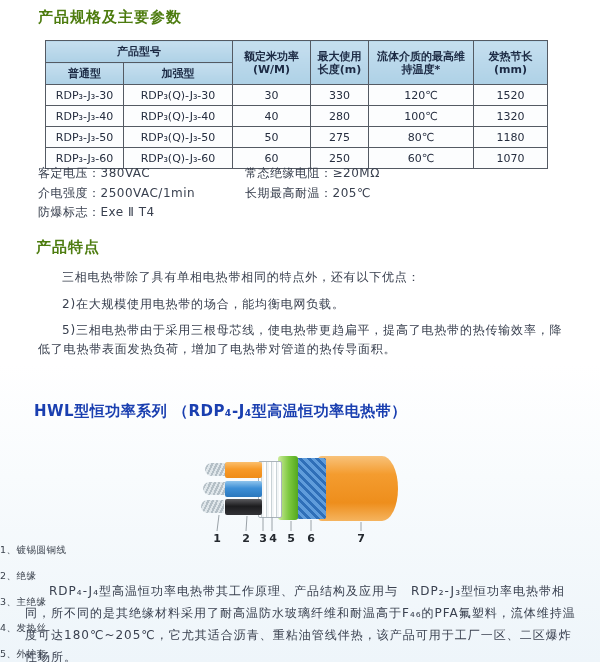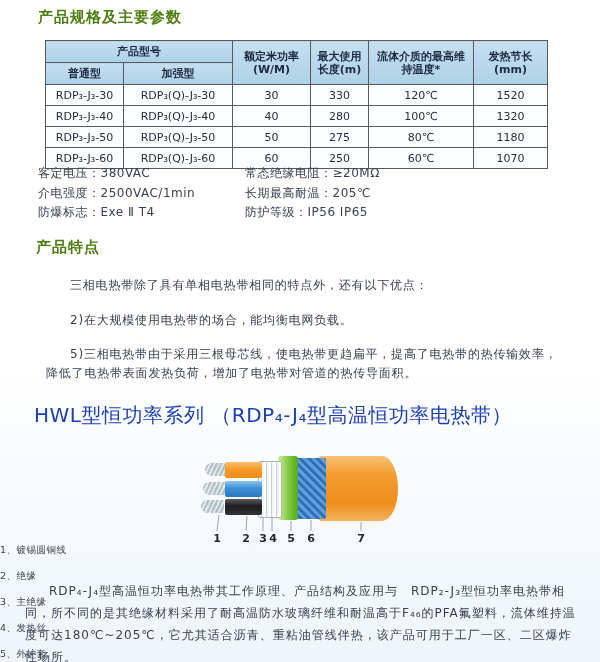--- a/index.html
+++ b/index.html
@@ -7,37 +7,37 @@
     width:600px;height:662px;
     font-family:"DejaVu Sans","Liberation Sans",sans-serif;
     background:linear-gradient(180deg,#ffffff 0%,#ffffff 55%,#f8fbfd 72%,#eef5fa 100%);
     position:relative;overflow:hidden;
     color:#3a4152;
   }
   .abs{position:absolute;}
 
   
   .sec-title{font-size:15px;font-weight:bold;color:#4d7c0f;letter-spacing:1px;}
-  .hwl-title{font-size:20px;font-weight:normal;color:#1a3fb0;letter-spacing:0.5px;}
+  .hwl-title{font-size:15px;font-weight:bold;color:#1a3fb0;letter-spacing:0.5px;}
 
   
   table.spec{border-collapse:collapse;table-layout:fixed;width:503px;
     font-size:11px;color:#252d3f;background:#000000;border:1.5px solid #4a4f57;}
   table.spec th,table.spec td{border:1px solid #545a63;text-align:center;vertical-align:middle;padding:1px 0;}
   table.spec th{background:linear-gradient(#c6dfef,#aed1e6);font-weight:600;
     white-space:pre-line;line-height:13px;height:19px;color:#1c2a44;}
   table.spec td{height:18px;background:#fcfdfe;font-size:11px;}
 
   
   .specs{font-size:12px;letter-spacing:0.5px;color:#39404f;}
   .specs .row{height:19.5px;line-height:19.5px;}
 
   
   .features{font-size:12px;line-height:18.5px;letter-spacing:0.8px;color:#39404f;width:546px;}
-  .features p{margin:16px;text-indent:2em;}
+  .features p{margin:8px;text-indent:2em;}
 
   
   .diagram{width:260px;height:100px;}
   .layer{position:absolute;}
   .wire-tip{background:linear-gradient(#e9eef1,#b9c3c9 45%,#cdd6db);border-radius:7px 0 0 7px;
     background-image:repeating-linear-gradient(115deg,#dfe6ea 0 2px,#b4bfc6 2px 4px);}
   .ins-orange{background:linear-gradient(#fbbf6d,#f79a28 45%,#ef8c18);}
   .ins-blue{background:linear-gradient(#8fc4ec,#3d8fd6 45%,#2a77bd);}
   .ins-black{background:linear-gradient(#5a5a5e,#1d1d1f 45%,#323236);}
   .ins{border-radius:2px;}
@@ -133,23 +133,20 @@
       <span>防爆标志：</span><span>Exe Ⅱ T4</span>
     </div>
   </div>
   <div class="abs" style="left:207px;top:0;">
     <div class="row">
       <span>常态绝缘电阻：</span><span>≥20MΩ</span>
     </div>
     <div class="row">
       <span>长期最高耐温：</span><span>205℃</span>
     </div>
-    <div class="row">
-      <span>防护等级：</span><span>IP56  IP65</span>
-    </div>
   </div>
 </div>
 
 <div class="abs sec-title" style="left:36px;top:238px;">产品特点</div>
 <div class="abs features" style="left:30px;top:260px;">
   <p>三相电热带除了具有单相电热带相同的特点外，还有以下优点：</p>
   <p>2)在大规模使用电热带的场合，能均衡电网负载。</p>
   <p>5)三相电热带由于采用三根母芯线，使电热带更趋扁平，提高了电热带的热传输效率，降低了电热带表面发热负荷，增加了电热带对管道的热传导面积。</p>
 </div>
 

